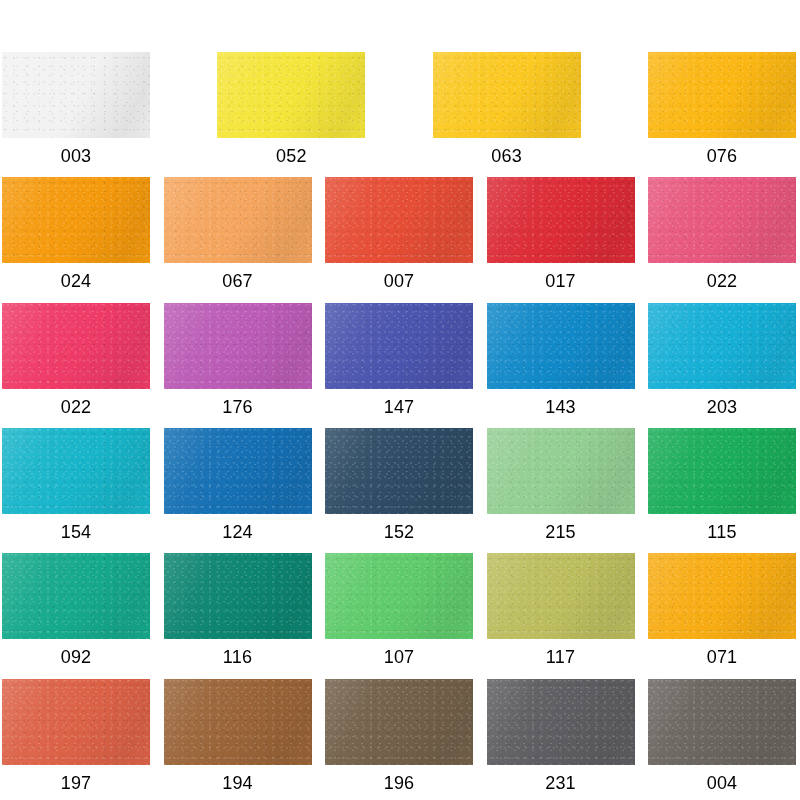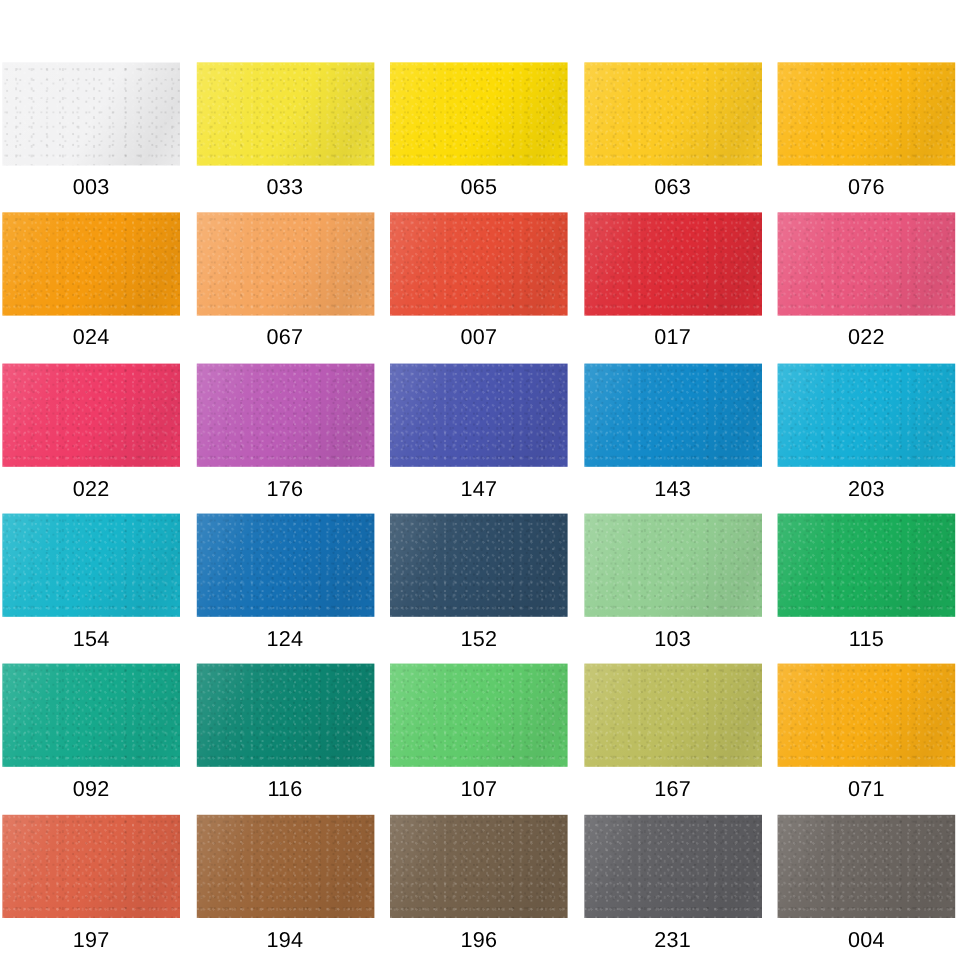--- a/index.html
+++ b/index.html
@@ -100,28 +100,21 @@
           <span class="grain"></span>
           <span class="sheen"></span>
         </div>
         <div class="swatch-label">003</div>
       </div>
       <div class="swatch-cell">
         <div class="swatch-chip" style="background-color: rgb(245, 229, 58);">
           <span class="grain"></span>
           <span class="sheen"></span>
         </div>
-        <div class="swatch-label">033</div>
-      </div>
-      <div class="swatch-cell">
-        <div class="swatch-chip" style="background-color: rgb(252, 220, 5);">
-          <span class="grain"></span>
-          <span class="sheen"></span>
-        </div>
-        <div class="swatch-label">065</div>
+        <div class="swatch-label">052</div>
       </div>
       <div class="swatch-cell">
         <div class="swatch-chip" style="background-color: rgb(251, 201, 34);">
           <span class="grain"></span>
           <span class="sheen"></span>
         </div>
         <div class="swatch-label">063</div>
       </div>
       <div class="swatch-cell">
         <div class="swatch-chip" style="background-color: rgb(251, 183, 19);">
@@ -225,21 +218,21 @@
           <span class="grain"></span>
           <span class="sheen"></span>
         </div>
         <div class="swatch-label">152</div>
       </div>
       <div class="swatch-cell">
         <div class="swatch-chip" style="background-color: rgb(147, 206, 147);">
           <span class="grain"></span>
           <span class="sheen"></span>
         </div>
-        <div class="swatch-label">103</div>
+        <div class="swatch-label">215</div>
       </div>
       <div class="swatch-cell">
         <div class="swatch-chip" style="background-color: rgb(26, 173, 90);">
           <span class="grain"></span>
           <span class="sheen"></span>
         </div>
         <div class="swatch-label">115</div>
       </div>
     </div>
     <div class="swatch-row">
@@ -262,21 +255,21 @@
           <span class="grain"></span>
           <span class="sheen"></span>
         </div>
         <div class="swatch-label">107</div>
       </div>
       <div class="swatch-cell">
         <div class="swatch-chip" style="background-color: rgb(188, 189, 94);">
           <span class="grain"></span>
           <span class="sheen"></span>
         </div>
-        <div class="swatch-label">167</div>
+        <div class="swatch-label">117</div>
       </div>
       <div class="swatch-cell">
         <div class="swatch-chip" style="background-color: rgb(247, 172, 19);">
           <span class="grain"></span>
           <span class="sheen"></span>
         </div>
         <div class="swatch-label">071</div>
       </div>
     </div>
     <div class="swatch-row">

